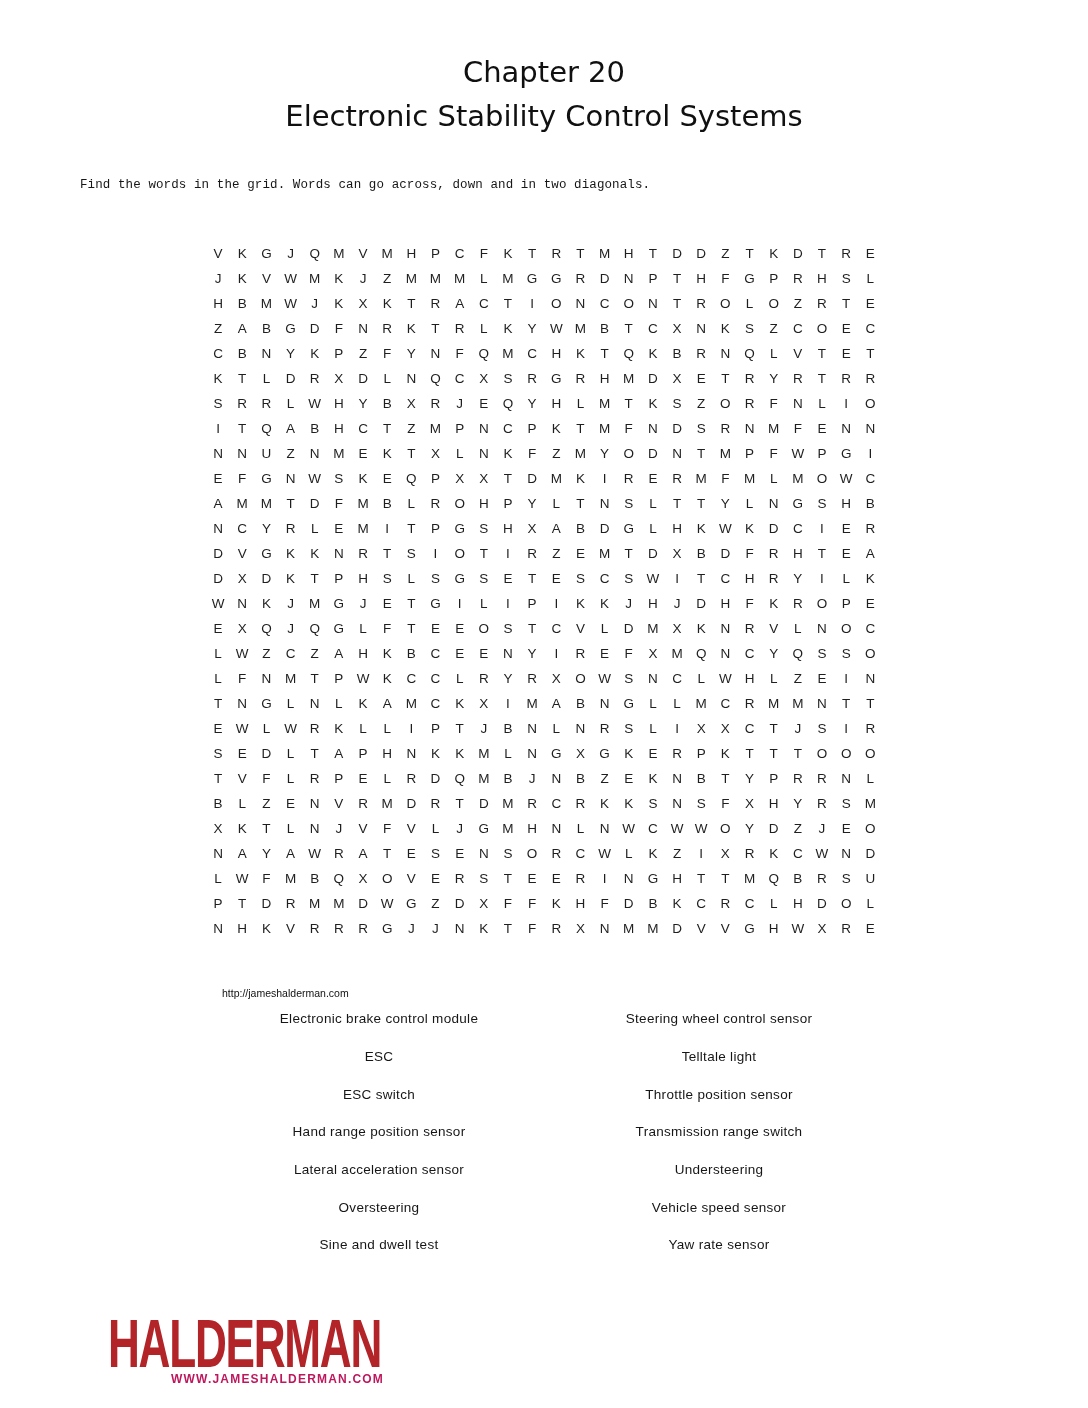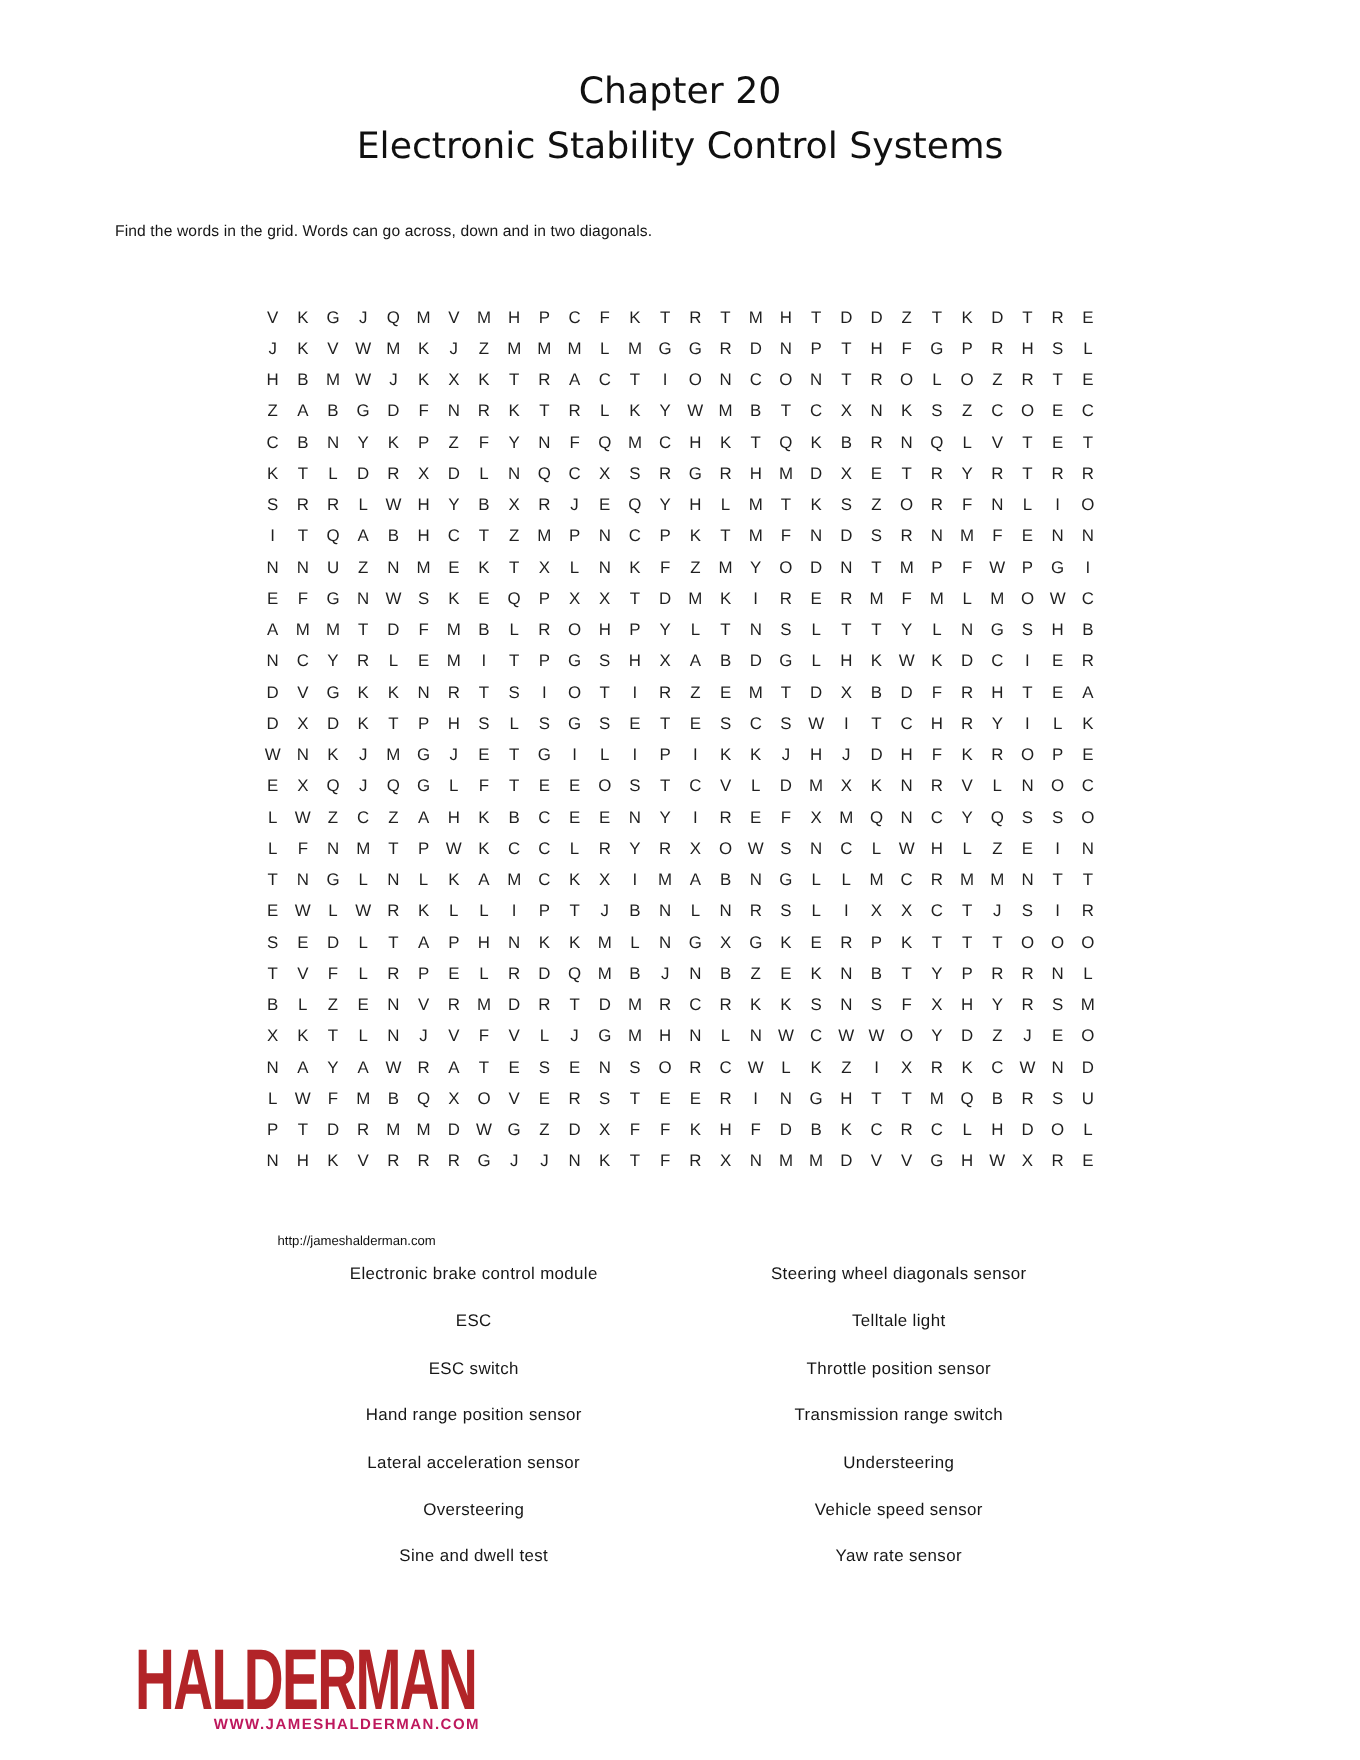--- a/index.html
+++ b/index.html
@@ -9,22 +9,22 @@
     font-family:"Liberation Sans", sans-serif;
     overflow:hidden;
   }
   .title {
     position:absolute; top:50px; left:0; width:1088px;
     text-align:center; font-family:"DejaVu Sans", sans-serif;
     font-size:29px; line-height:44px; color:#101010; font-weight:normal;
   }
   .title-line { display:block; }
   .instructions {
-    position:absolute; left:92px; top:178px;
-    font-family:Liberation Sans, sans-serif;
+    position:absolute; left:80px; top:178px;
+    font-family:Liberation Mono, monospace;
     font-size:12.5px; color:#161616; letter-spacing:0.1px;
   }
   .grid {
     position:absolute; left:206px; top:241px;
     display:flex; flex-direction:column;
   }
   .grid-row { display:flex; height:25px; }
   .grid-cell {
     width:24.16px; height:25px; line-height:25px; text-align:center;
     font-family:"Liberation Sans", sans-serif;
@@ -915,21 +915,21 @@
 <div class="word-col word-col-left">
     <div class="word-item">Electronic brake control module</div>
     <div class="word-item">ESC</div>
     <div class="word-item">ESC switch</div>
     <div class="word-item">Hand range position sensor</div>
     <div class="word-item">Lateral acceleration sensor</div>
     <div class="word-item">Oversteering</div>
     <div class="word-item">Sine and dwell test</div>
   </div>
 <div class="word-col word-col-right">
-    <div class="word-item">Steering wheel diagonals sensor</div>
+    <div class="word-item">Steering wheel control sensor</div>
     <div class="word-item">Telltale light</div>
     <div class="word-item">Throttle position sensor</div>
     <div class="word-item">Transmission range switch</div>
     <div class="word-item">Understeering</div>
     <div class="word-item">Vehicle speed sensor</div>
     <div class="word-item">Yaw rate sensor</div>
   </div>
 
 <div class="logo-text" style="color: rgb(178, 36, 40);">HALDERMAN</div>
 <div class="logo-tagline" style="color: #be185d;">WWW.JAMESHALDERMAN.COM</div>

